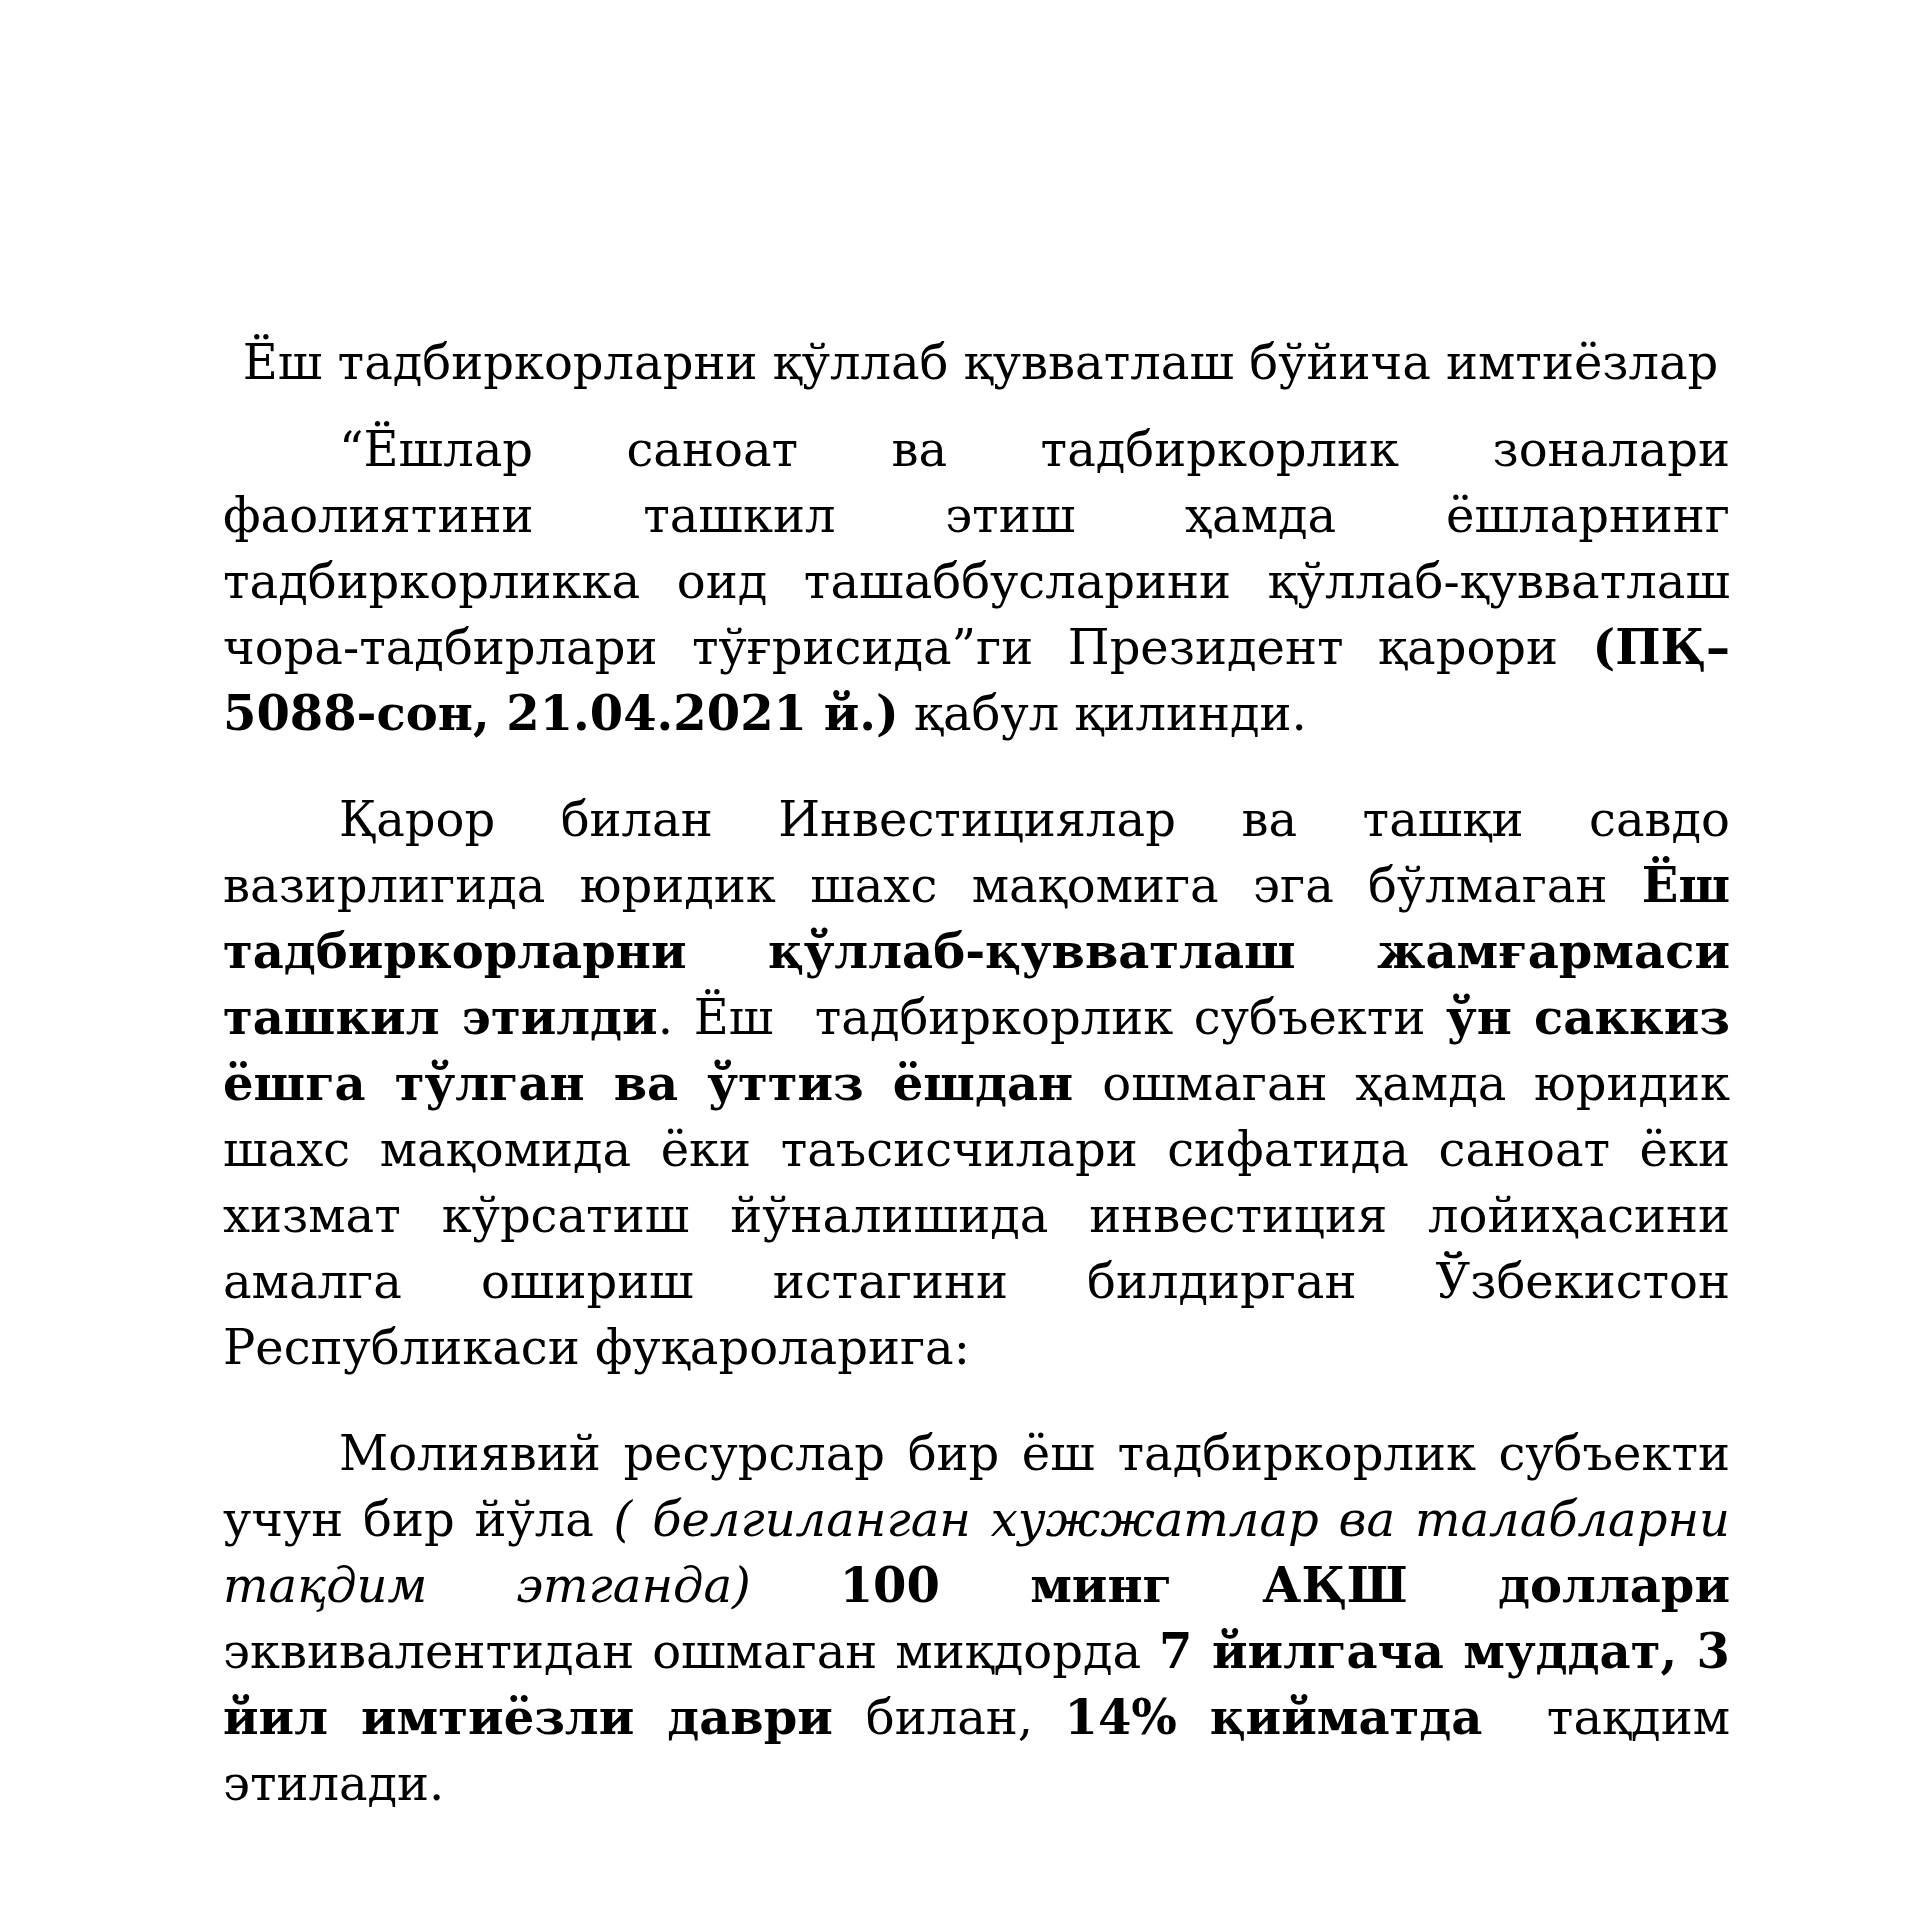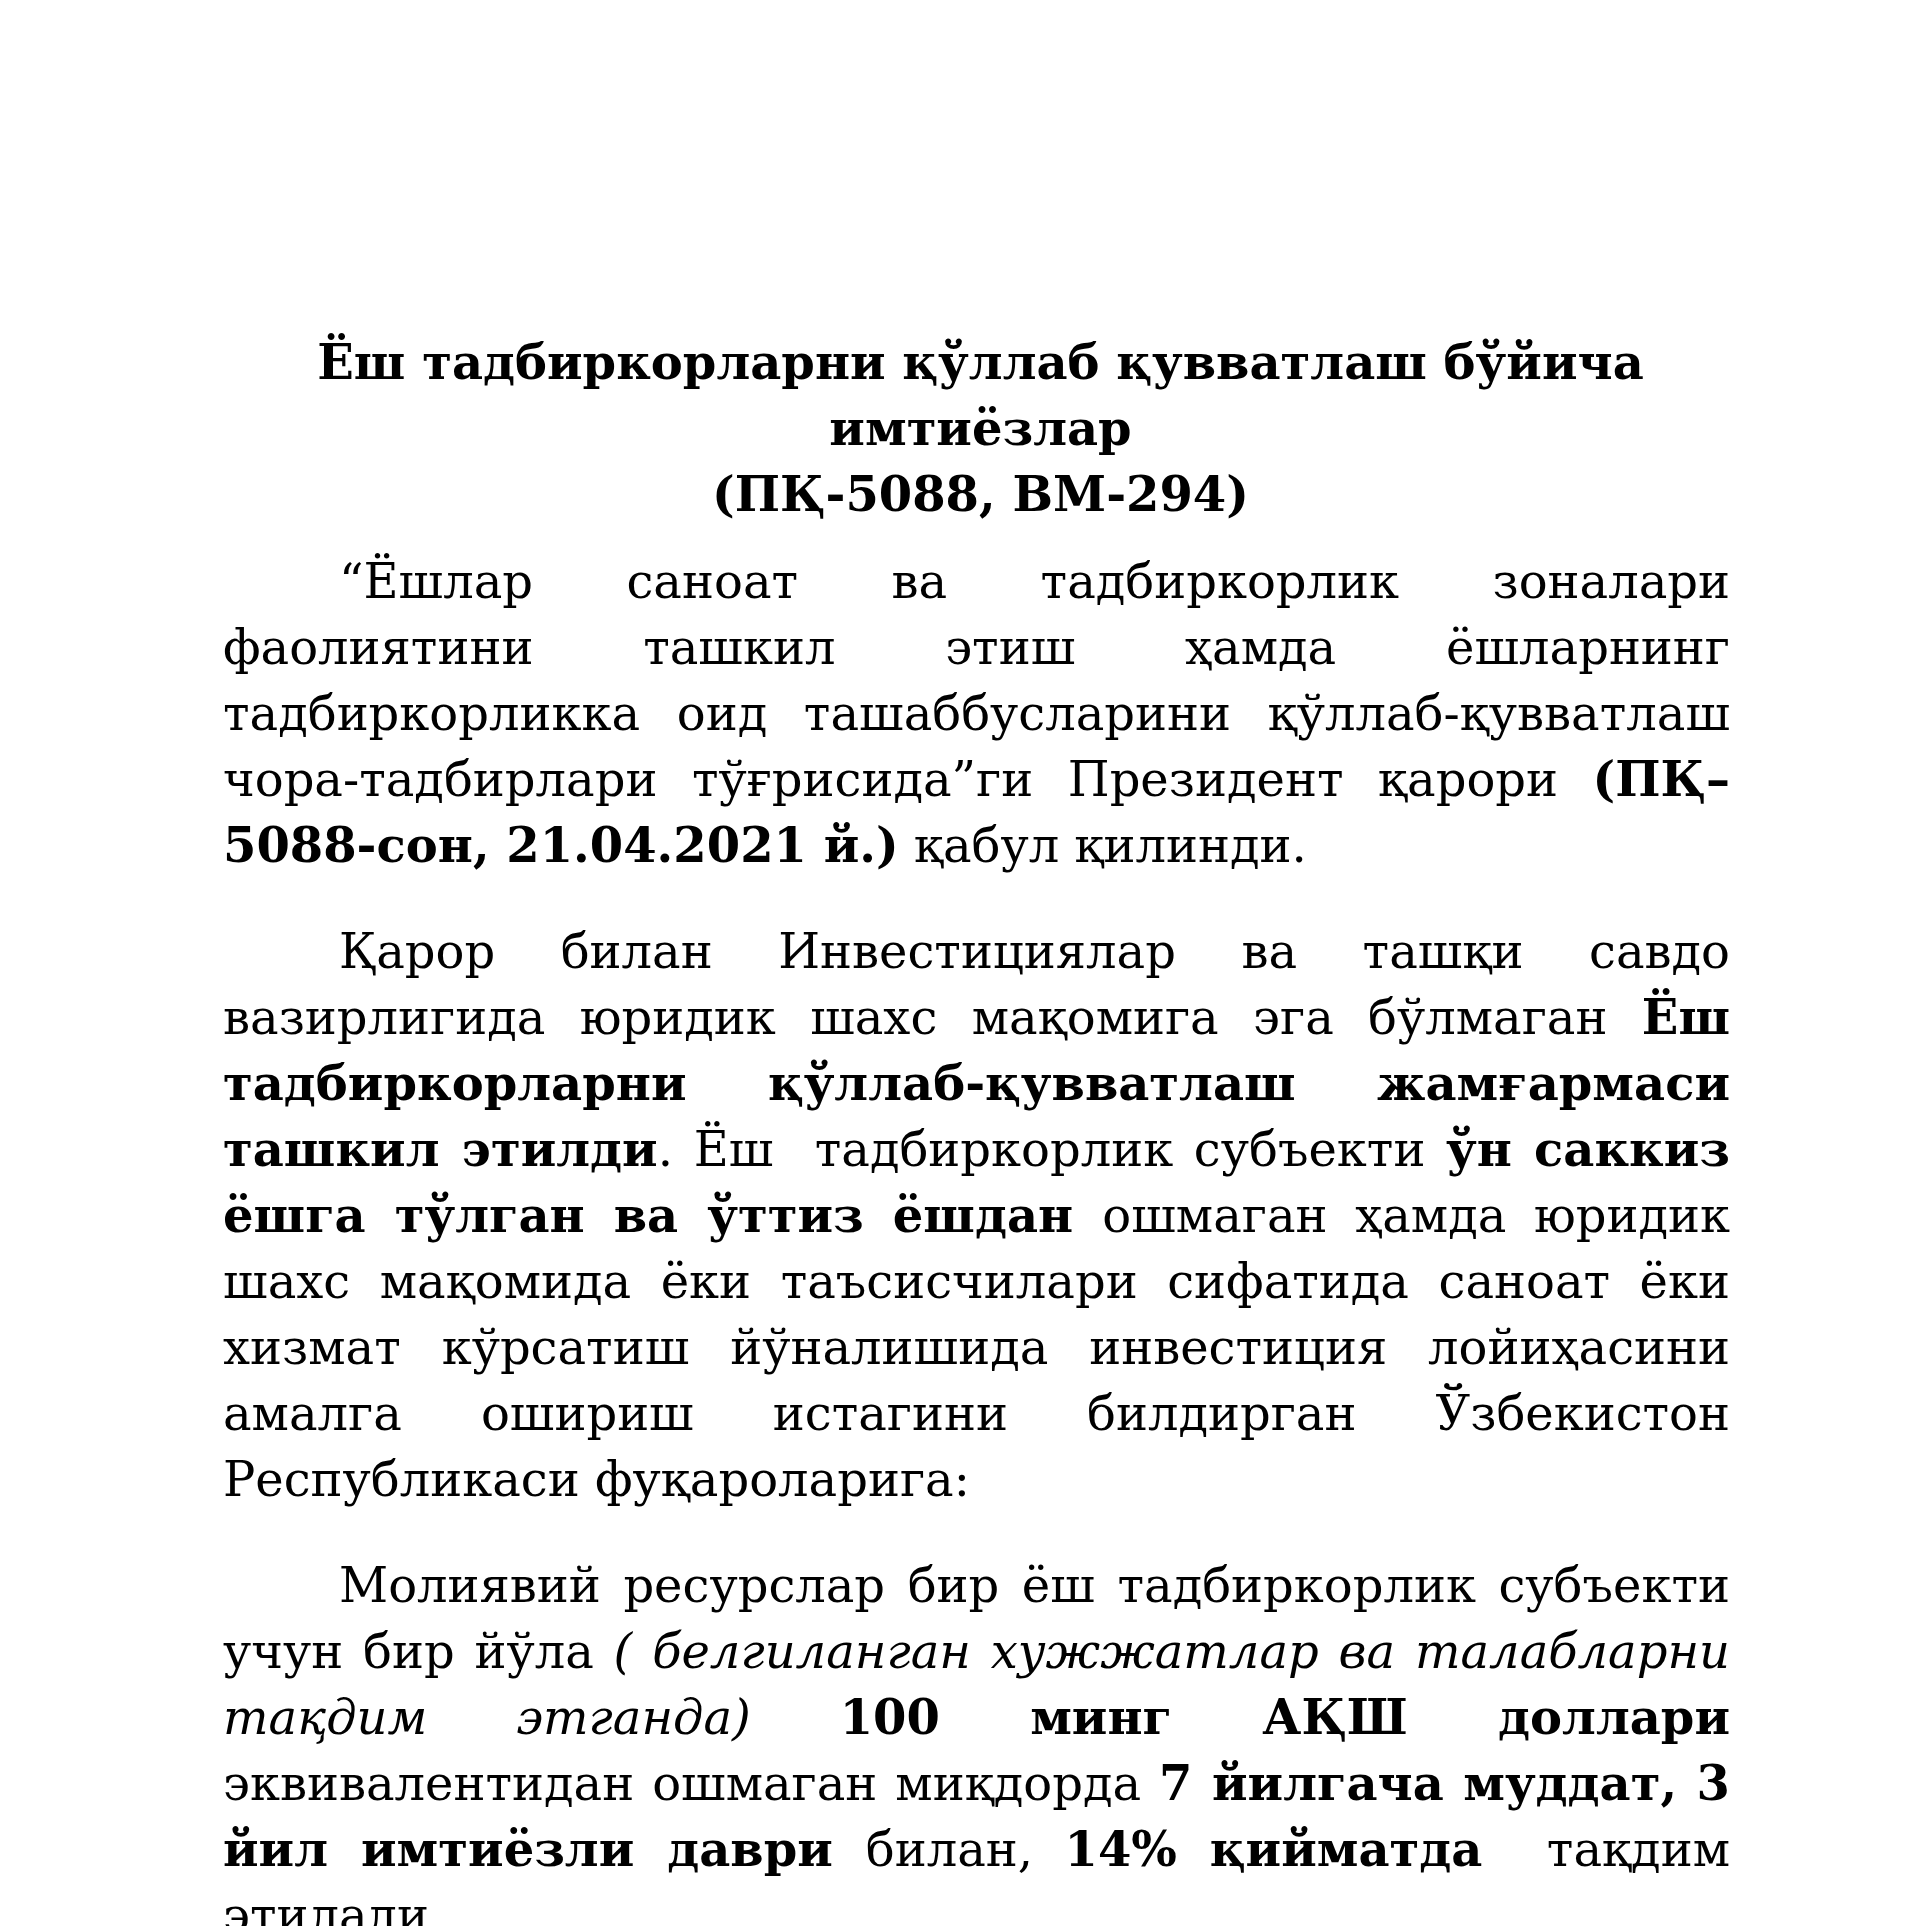--- a/index.html
+++ b/index.html
@@ -18,40 +18,39 @@
     line-height: 66px;
     overflow: hidden;
     box-sizing: border-box;
   }
   .content {
     box-sizing: border-box;
     padding: 329px 173px 0 223px;
   }
   .doc-title {
     text-align: center;
-    font-weight: bold;
+    font-weight: normal;
     margin: 0 0 21px 0;
   }
   p.para {
     margin: 0 8px 40px 0;
     text-align: justify;
     text-indent: 116px;
   }
   .b { font-weight: bold; }
   .i { font-style: italic; }
 </style>
 </head>
 <body>
 
 <div class="page">
   <div class="content">
 
     <div class="doc-title">
       <span>Ёш тадбиркорларни қўллаб қувватлаш бўйича имтиёзлар</span><br>
-      <span>(ПҚ-5088, ВМ-294)</span>
     </div>
 
     <p class="para"><span class="">“Ёшлар саноат ва тадбиркорлик зоналари фаолиятини ташкил этиш ҳамда ёшларнинг тадбиркорликка оид ташаббусларини қўллаб-қувватлаш чора-тадбирлари тўғрисида”ги Президент қарори </span><span class="b">(ПҚ–5088-сон, 21.04.2021 й.)</span><span class=""> қабул қилинди.</span></p>
 
     <p class="para"><span class="">Қарор билан Инвестициялар ва ташқи савдо вазирлигида юридик шахс мақомига эга бўлмаган </span><span class="b">Ёш тадбиркорларни қўллаб-қувватлаш жамғармаси ташкил этилди</span><span class="">. Ёш&nbsp; тадбиркорлик субъекти </span><span class="b">ўн саккиз ёшга тўлган ва ўттиз ёшдан </span><span class="">ошмаган ҳамда юридик шахс мақомида ёки таъсисчилари сифатида саноат ёки хизмат кўрсатиш йўналишида инвестиция лойиҳасини амалга ошириш истагини билдирган Ўзбекистон Республикаси фуқароларига:</span></p>
 
     <p class="para"><span class="">Молиявий ресурслар бир ёш тадбиркорлик субъекти учун бир йўла </span><span class="i">( белгиланган хужжатлар ва талабларни тақдим этганда) </span><span class="b">100 минг АҚШ доллари </span><span class="">эквивалентидан ошмаган миқдорда </span><span class="b">7 йилгача муддат, 3 йил имтиёзли даври </span><span class="">билан, </span><span class="b">14% қийматда </span><span class="">&nbsp;тақдим этилади.</span></p>
 
   </div>
 </div>

